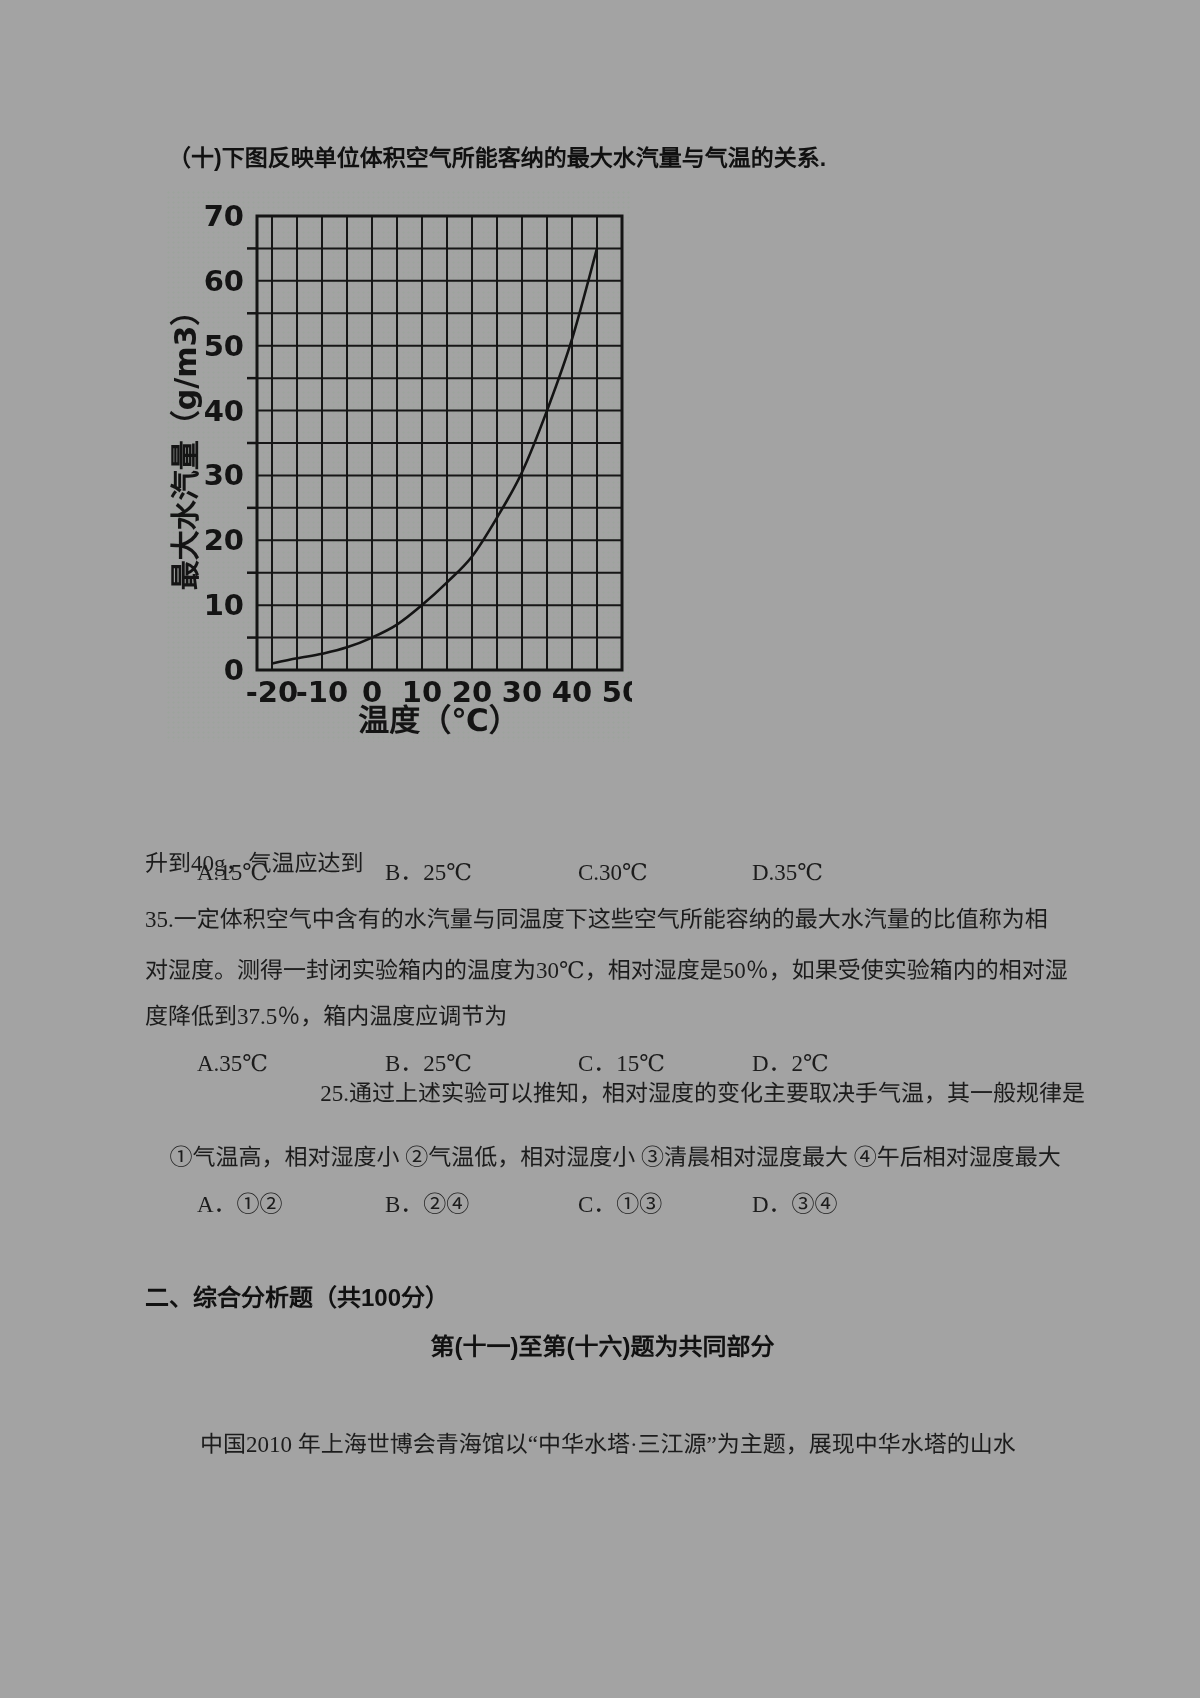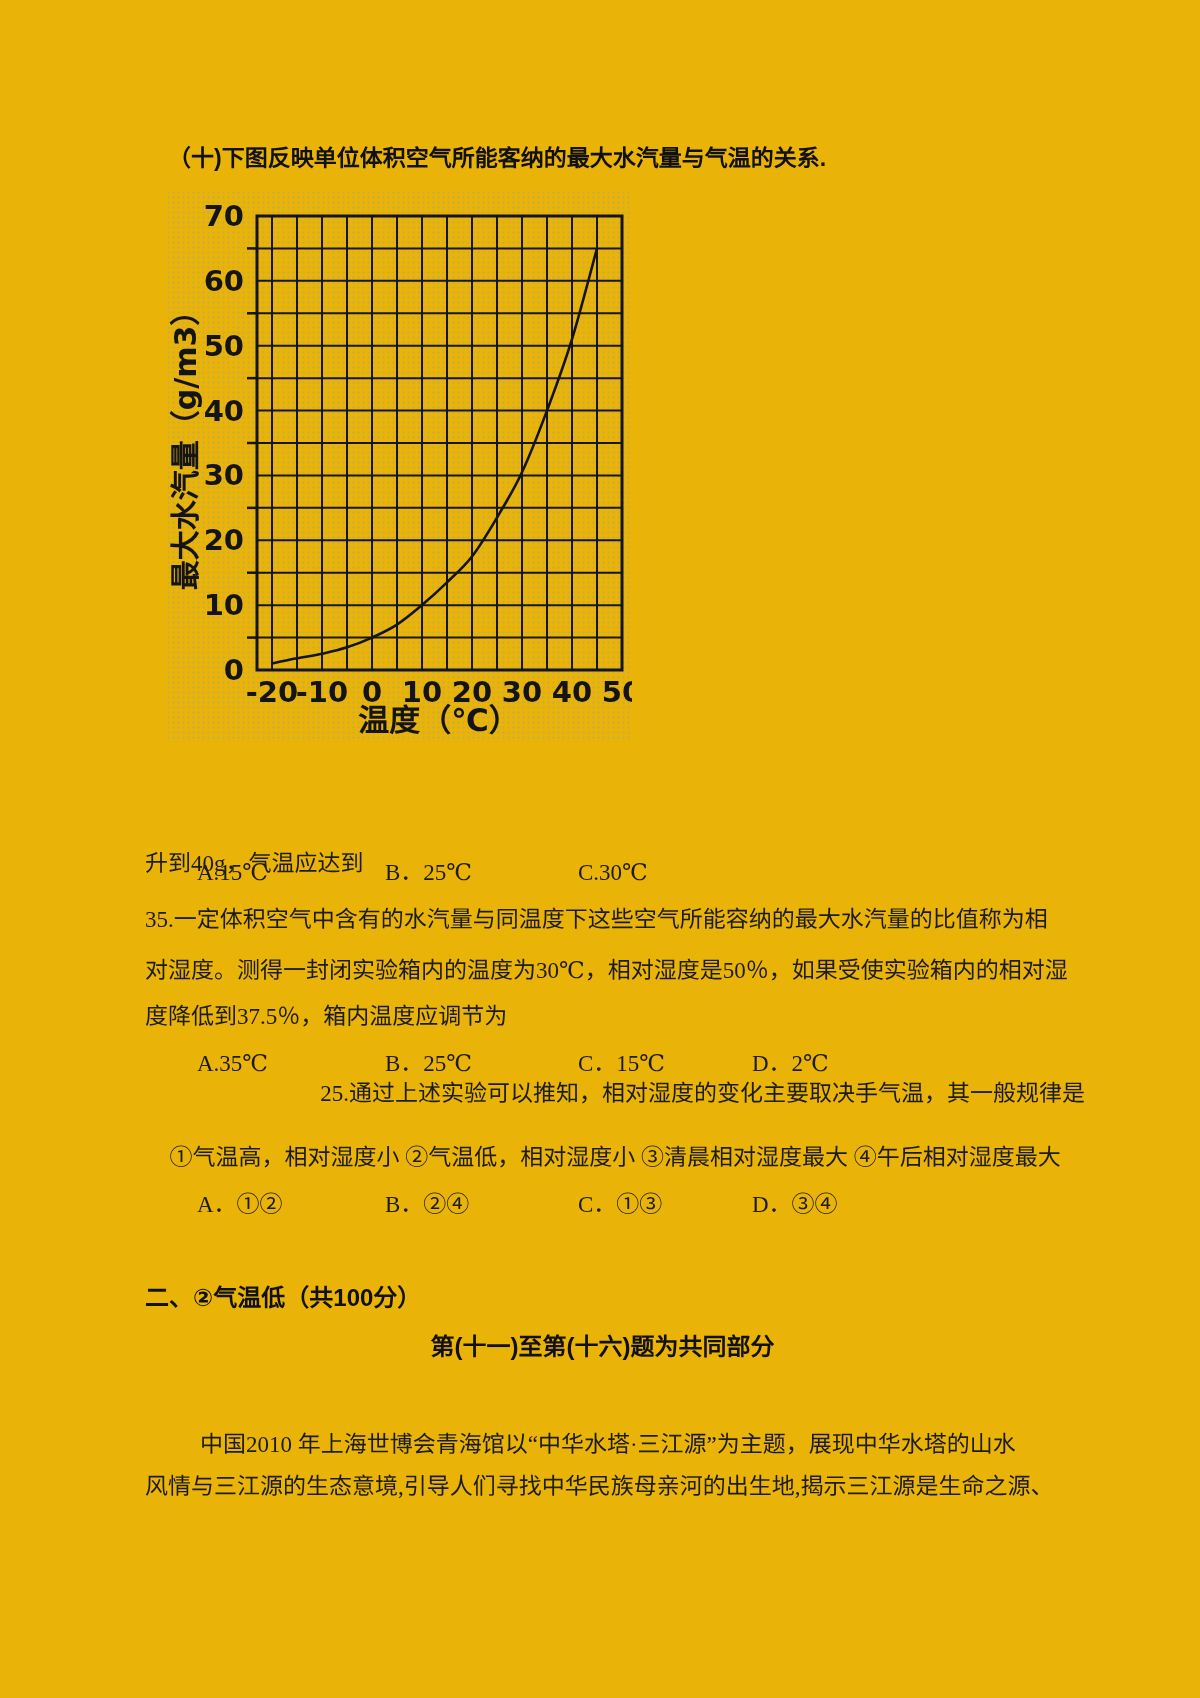--- a/index.html
+++ b/index.html
@@ -1,20 +1,20 @@
 <!DOCTYPE html>
 <html lang="zh-CN"><head>
 <meta charset="utf-8">
 <style>
   * { margin:0; padding:0; box-sizing:border-box; }
   html,body { background:#ffffff; }
   .page {
     position:relative;
     width:1200px; height:1698px;
-    background:#eab308;
+    background:#a3a3a3;
     color:#1c1c1c;
     overflow:hidden;
   }
 
   .line {
     position:absolute; left:145px; width:940px;
     font-family:"Liberation Serif","DejaVu Serif",serif;
     font-size:23px; line-height:30px; white-space:nowrap;
     color:#1c1c1c;
   }
@@ -121,20 +121,21 @@
       <text id="chart-xtitle" class="chart-text" x="273" y="541" font-size="31" text-anchor="middle">温度（℃）</text>
       <text id="chart-ytitle" class="chart-text" x="30" y="253" font-size="30" text-anchor="middle" transform="rotate(-90 30 253)">最大水汽量（g/m3）</text>
     </svg>
   </div>
 
   <div class="line" style="top:849px;">升到40g，气温应达到</div>
   <div class="opt-row" style="top:858px;">
     <span>A.15℃</span>
     <span>B．25℃</span>
     <span>C.30℃</span>
+    <span>D.35℃</span>
   </div>
 
   <div class="line" style="top:905px;">35.一定体积空气中含有的水汽量与同温度下这些空气所能容纳的最大水汽量的比值称为相</div>
   <div class="line" style="top:956px;">对湿度。测得一封闭实验箱内的温度为30℃，相对湿度是50％，如果受使实验箱内的相对湿</div>
   <div class="line" style="top:1002px;">度降低到37.5％，箱内温度应调节为</div>
   <div class="opt-row" style="top:1049px;">
     <span>A.35℃</span>
     <span>B．25℃</span>
     <span>C．15℃</span>
     <span>D．2℃</span>
@@ -142,18 +143,17 @@
 
   <div class="line" style="top:1079px;text-align:right;">25.通过上述实验可以推知，相对湿度的变化主要取决手气温，其一般规律是</div>
   <div class="line" style="top:1143px;text-align:center;">①气温高，相对湿度小 ②气温低，相对湿度小 ③清晨相对湿度最大 ④午后相对湿度最大</div>
   <div class="opt-row" style="top:1190px;">
     <span>A．①②</span>
     <span>B．②④</span>
     <span>C．①③</span>
     <span>D．③④</span>
   </div>
 
-  <div class="bold-heading" style="top:1283px; left:145px; font-size:24px;">二、②气温低（共100分）</div>
+  <div class="bold-heading" style="top:1283px; left:145px; font-size:24px;">二、综合分析题（共100分）</div>
   <div class="bold-heading centered" style="top:1332px; font-size:24px;">第(十一)至第(十六)题为共同部分</div>
   <div class="line indent1" style="top:1430px;">中国2010 年上海世博会青海馆以“中华水塔·三江源”为主题，展现中华水塔的山水</div>
-  <div class="line" style="top:1472px;">风情与三江源的生态意境,引导人们寻找中华民族母亲河的出生地,揭示三江源是生命之源、</div>
 
 </div>
 
 </body></html>

